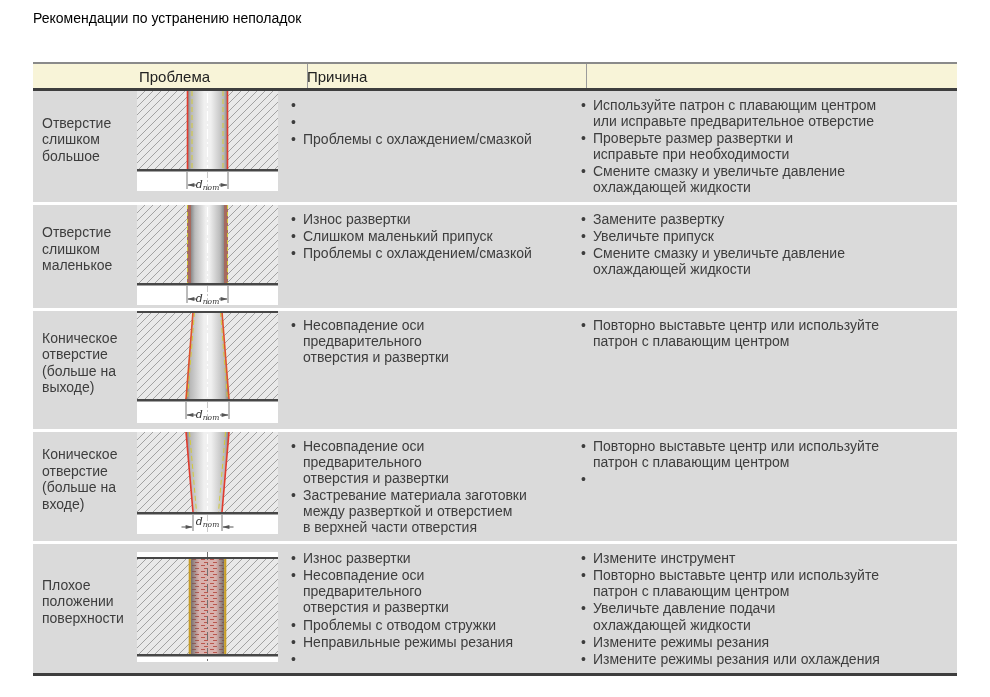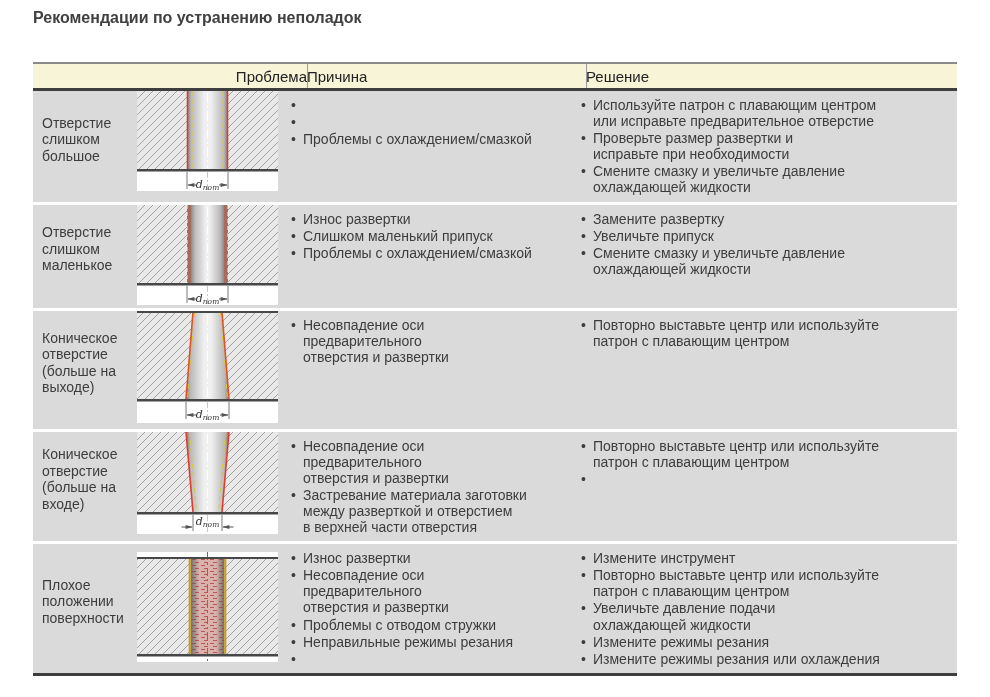--- a/index.html
+++ b/index.html
@@ -1,27 +1,27 @@
 <!DOCTYPE html>
 <html><head>
 <meta charset="utf-8">
 <style>
   html,body { margin:0; padding:0; background:#ffffff; }
   body { width:990px; height:697px; font-family:"Liberation Sans", sans-serif; overflow:hidden; }
   .page { padding:8px 33px 0 33px; }
-  h1.title { font-size:16px; line-height:20px; margin:0 0 34px 0; color:#404040; font-weight:bold; }
+  h1.title { font-size:14px; line-height:20px; margin:0 0 34px 0; color:#000000; font-weight:normal; }
 
   .table { width:924px; }
   .thead {
     position:relative; display:grid; grid-template-columns:274px 279px 1fr;
     background:#f8f4d8; height:24px; align-items:center;
     border-top:2px solid #8a8a8a; border-bottom:3px solid #3e3e3e;
   }
   .th { font-size:15px; color:#222; }
-  .th-problem { text-align:right; padding-left:9px; }
+  .th-problem { text-align:center; padding-left:9px; }
   .vdiv { position:absolute; top:0; bottom:0; width:1px; background:#9b9b9b; }
   .vdiv.d1 { left:274px; } .vdiv.d2 { left:553px; }
 
   #rows { border-bottom:3px solid #3e3e3e; }
   .row { display:grid; grid-template-columns:104px 151px 290px 1fr; background:#dadada; }
   .row + .row { margin-top:3px; }
 
   .c-problem { display:flex; align-items:center; padding:6px 4px 20px 9px; }
   .problem { font-size:14px; color:#3d3d3d; line-height:1.18; white-space:pre-line; }
   .c-ill { align-self:start; }
@@ -33,21 +33,20 @@
 </style>
 </head>
 <body>
 
 <div class="page">
   <h1 class="title">Рекомендации по устранению неполадок</h1>
   <div class="table">
     <div class="thead">
       <div class="th th-problem">Проблема</div>
       <div class="th">Причина</div>
-      <div class="th">Решение</div>
       <div class="vdiv d1"></div>
       <div class="vdiv d2"></div>
     </div>
     <div id="rows">
   <div class="row" style="min-height: 104px;">
     <div class="cell c-problem">
       <div class="problem">Отверстие
 слишком
 большое</div>
     </div>

